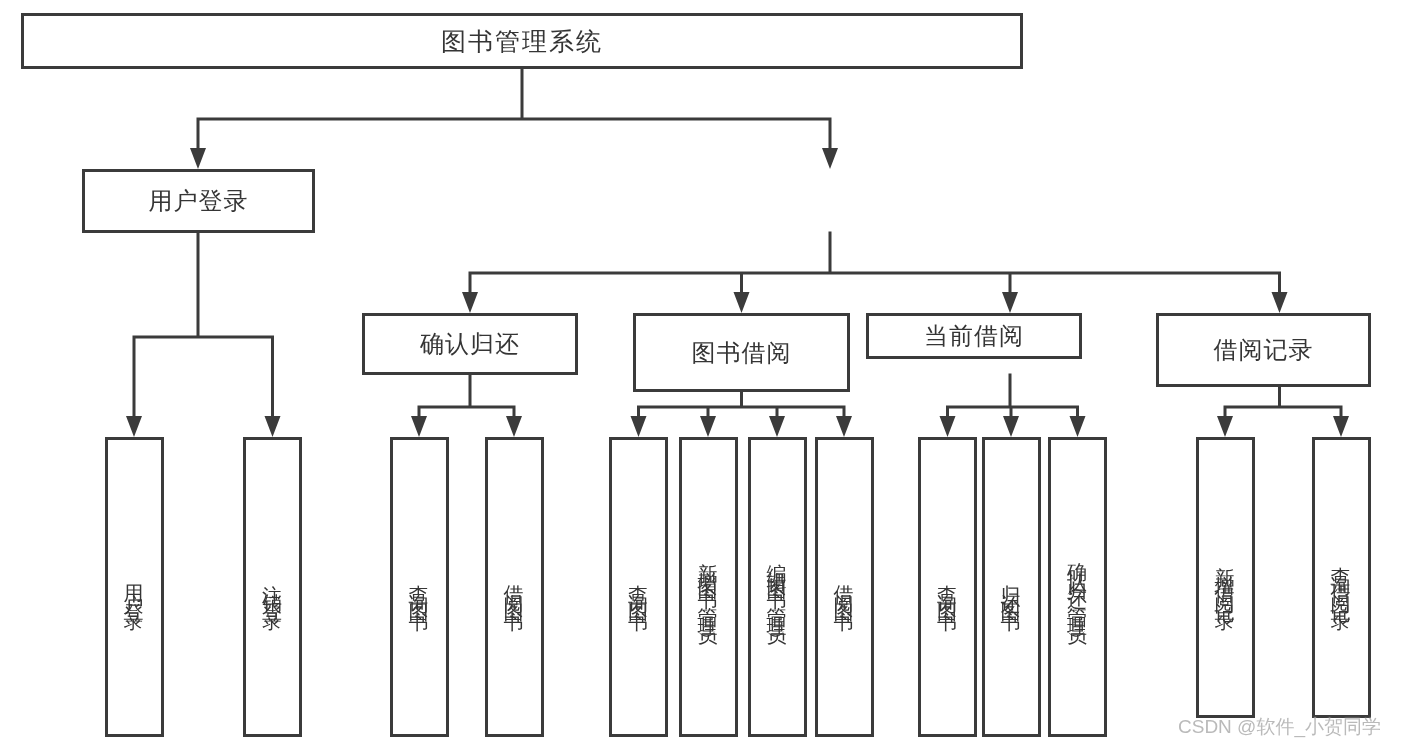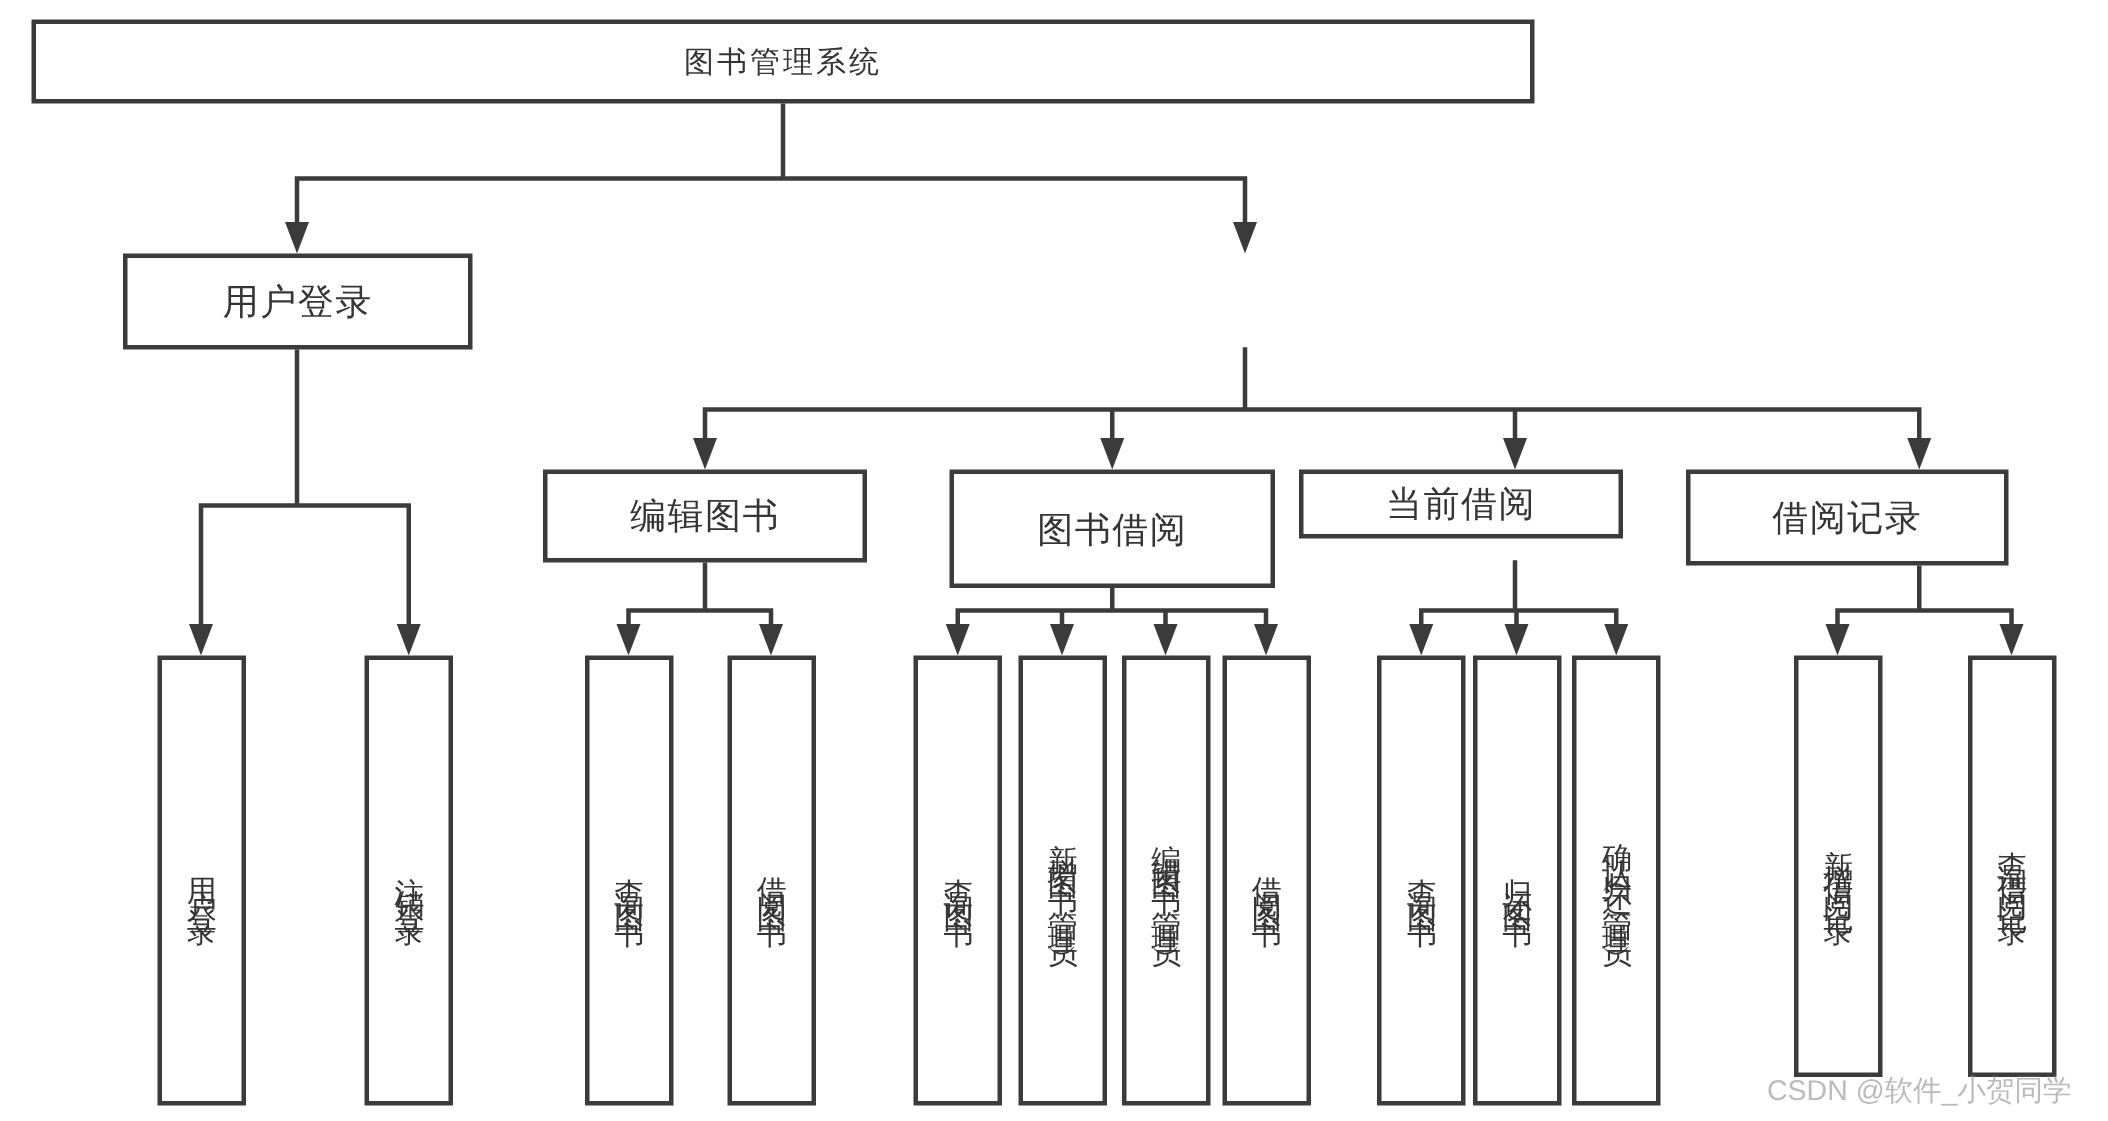--- a/index.html
+++ b/index.html
@@ -22,21 +22,21 @@
   .node{
     position:absolute;
     box-sizing:border-box;
     background:#fff;
     border:3px solid var(--line);
     display:flex;align-items:center;justify-content:center;
     color:var(--text);
     z-index:2;
   }
   .h-label{font-size:24px;letter-spacing:1px;white-space:nowrap;}
-  .root-label{font-size:20px;letter-spacing:2px;font-family:Liberation Mono, monospace;}
+  .root-label{font-size:25px;letter-spacing:2px;font-family:Liberation Mono, monospace;}
   .v-label{
     display:block;
     writing-mode:vertical-rl;
     text-orientation:mixed;
     font-size:20px;
     line-height:1.2;
     letter-spacing:9px;
     white-space:nowrap;
   }
   .watermark{
@@ -78,29 +78,29 @@
 
   <div class="node" style="left:21px;top:13px;width:1002px;height:56px">
     <span class="h-label root-label">图书管理系统</span>
   </div>
 
   <div class="node" style="left:82px;top:169px;width:233px;height:64px">
     <span class="h-label">用户登录</span>
   </div>
 
   <div class="node" style="left:362px;top:313px;width:216px;height:62px">
-    <span class="h-label">编辑图书</span>
+    <span class="h-label">确认归还</span>
   </div>
   <div class="node" style="left:633px;top:313px;width:217px;height:79px">
     <span class="h-label">图书借阅</span>
   </div>
   <div class="node" style="left:866px;top:313px;width:216px;height:46px">
     <span class="h-label">当前借阅</span>
   </div>
-  <div class="node" style="left:1124px;top:313px;width:215px;height:64px">
+  <div class="node" style="left:1156px;top:313px;width:215px;height:74px">
     <span class="h-label">借阅记录</span>
   </div>
 
   <div class="node" style="left:104.5px;top:437px;width:59px;height:300px">
     <span class="v-label">用户登录</span>
   </div>
   <div class="node" style="left:243px;top:437px;width:59px;height:300px">
     <span class="v-label">注销登录</span>
   </div>
 

